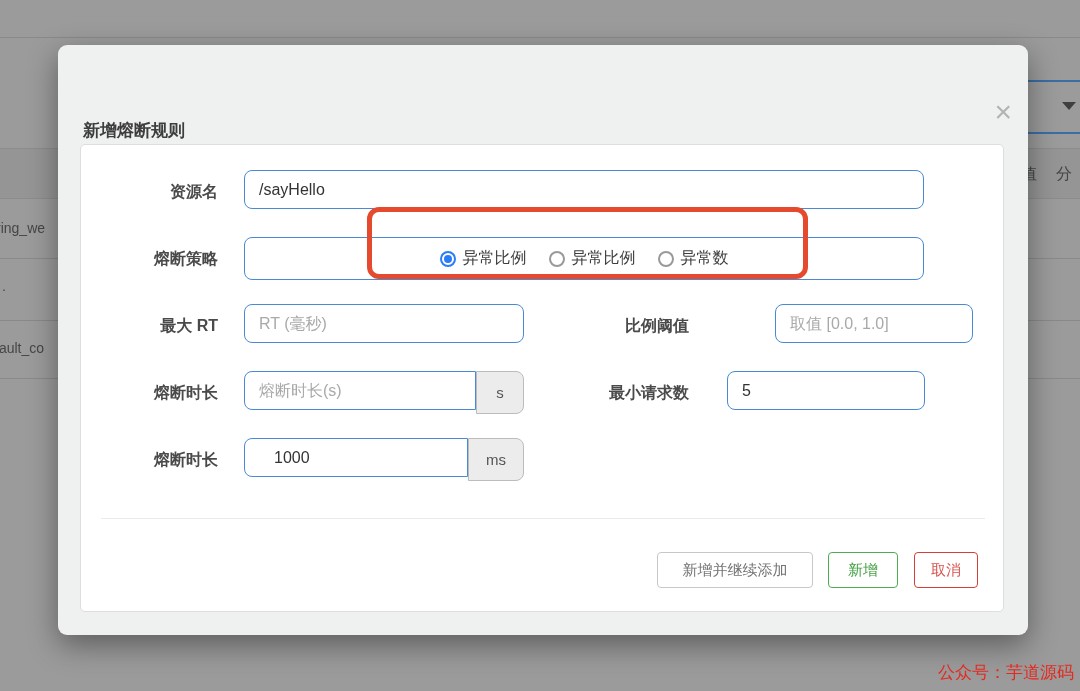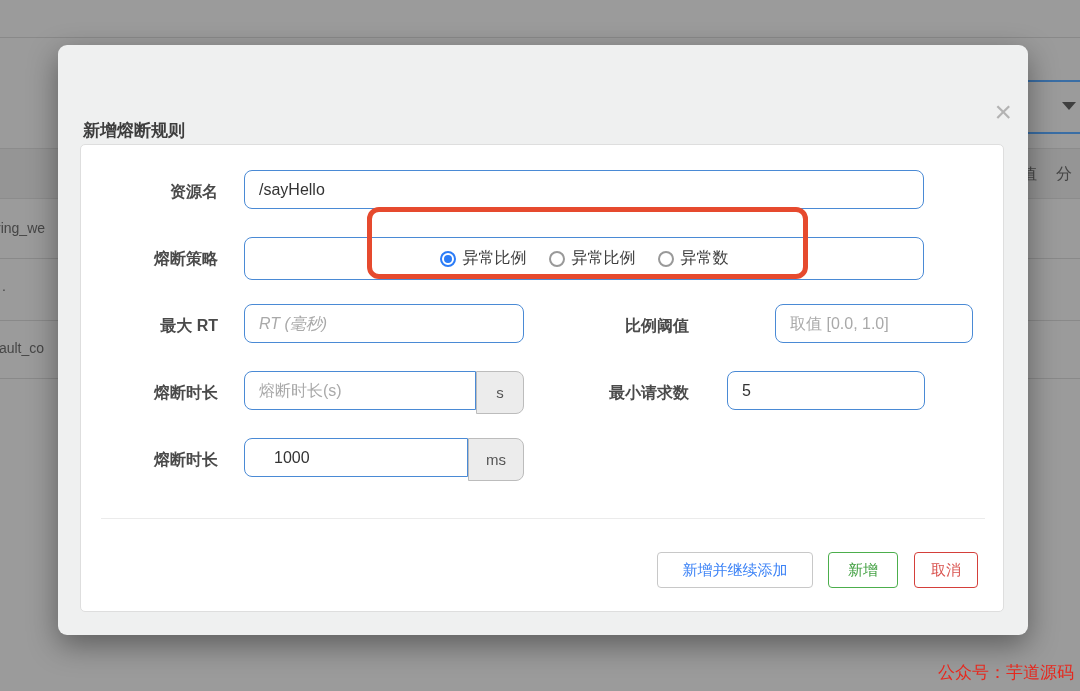--- a/index.html
+++ b/index.html
@@ -47,21 +47,21 @@
   .radio-circle { width:16px; height:16px; border-radius:50%; border:2px solid #999;
                   box-sizing:border-box; position:relative; background:#fff; flex:0 0 auto; }
   .radio-circle.checked { border-color:#2b7cf7; }
   .radio-circle.checked::after { content:''; position:absolute; top:2px; left:2px; right:2px; bottom:2px;
                   border-radius:50%; background:#2b7cf7; }
 
   .panel-divider { position:absolute; left:20px; top:373px; width:884px; height:1px; background:#ebebeb; }
 
   .btn { position:absolute; top:407px; height:36px; background:#fff; border-radius:4px;
          font-size:15px; font-family:inherit; cursor:pointer; }
-  .btn-add-continue { left:576px; width:156px; border:1px solid #c8c8c8; color:#3b82f6; }
+  .btn-add-continue { left:576px; width:156px; border:1px solid #c8c8c8; color:#737373; }
   .btn-add { left:747px; width:70px; border:1px solid #4cae4c; color:#3f9f3f; }
   .btn-cancel { left:833px; width:64px; border:1px solid #d43f3a; color:#d9534f; }
 
   
   .annotation { position:absolute; left:367px; top:207px; width:441px; height:72px; box-sizing:border-box;
                 border:5px solid #e64a2e; border-radius:12px; z-index:20; pointer-events:none; }
 
   .watermark { position:absolute; right:6px; bottom:7px; font-family:"Liberation Serif", serif;
                font-size:17px; color:#e6281e; z-index:30; }
 </style>
@@ -108,21 +108,21 @@
           <span class="radio-circle"></span>
           <span>异常比例</span>
         </label>
         <label class="radio-item">
           <span class="radio-circle"></span>
           <span>异常数</span>
         </label>
       </div>
 
       <div class="lbl y3">最大 RT</div>
-      <input class="inp y3" style="left: 163px; width: 280px; font-style: italic;" type="text" placeholder="RT (毫秒)">
+      <input class="inp y3" style="left: 163px; width: 280px;" type="text" placeholder="RT (毫秒)">
       <div class="lbl lbl-r y3">比例阈值</div>
       <input class="inp y3" style="left: 646px; width: 198px; margin-left: 48px;" type="text" placeholder="取值 [0.0, 1.0]">
 
       <div class="lbl y4">熔断时长</div>
       <input class="inp inp-flat-right y4" style="left: 163px; width: 232px;" type="text" placeholder="熔断时长(s)">
       <div class="addon y4" style="left:395px; width:48px;">s</div>
       <div class="lbl lbl-r y4">最小请求数</div>
       <input class="inp y4" style="left: 646px; width: 198px;" type="text" value="5">
 
       <div class="lbl y5">熔断时长</div>

